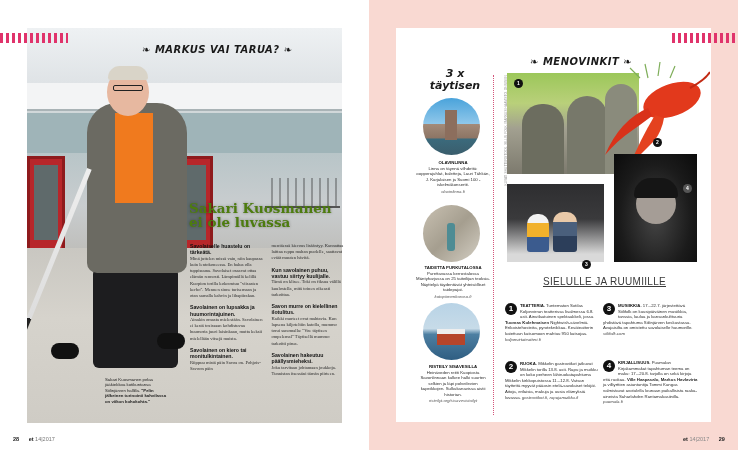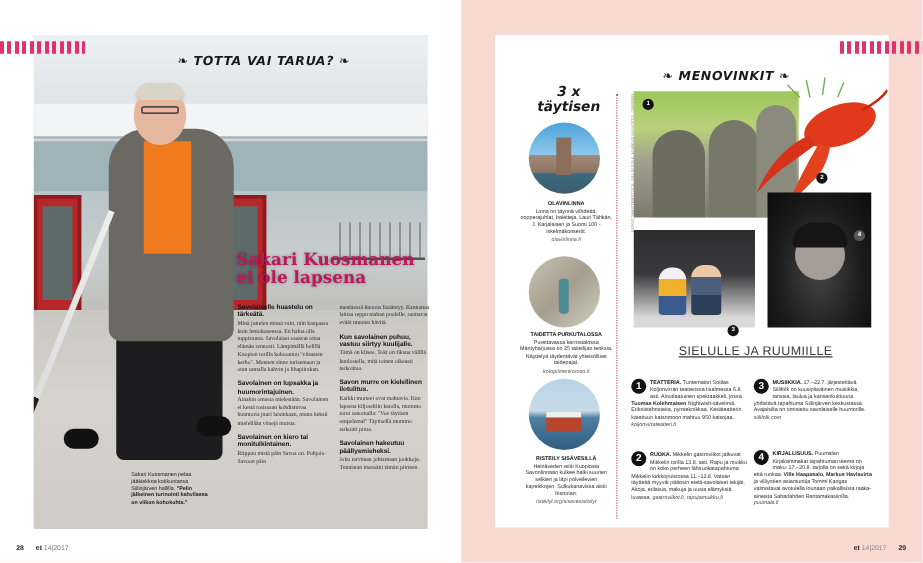--- a/index.html
+++ b/index.html
@@ -28,21 +28,21 @@
   .bikes { position: absolute; left: 238px; top: 150px; width: 75px; height: 30px; border-bottom: 2px solid #555; background: repeating-linear-gradient(90deg, transparent 0 6px, rgba(40,40,40,.35) 6px 8px); }
 
   .stripe-deco { position: absolute; height: 10px; background: repeating-linear-gradient(90deg, #e0336b 0 3px, transparent 3px 6px); }
   .stripe-left { left: 0; top: 33px; width: 68px; }
   .stripe-right { left: 672px; top: 33px; width: 66px; }
 
   .kicker { position: absolute; font-family: "DejaVu Sans", sans-serif; font-weight: bold; font-style: italic; color: #1a1a1a; font-size: 10px; letter-spacing: 0.5px; }
   .kicker-left { left: 142px; top: 44px; }
   .kicker-right { left: 530px; top: 45px; margin-top: 11px; }
 
-  .headline { position: absolute; left: 189px; top: 201px; width: 160px; font-family: "DejaVu Serif", serif; font-weight: bold; color: #be185d; font-size: 13.5px; line-height: 14px; text-shadow: 0 0 3px rgba(0,0,0,.35); }
+  .headline { position: absolute; left: 189px; top: 201px; width: 160px; font-family: "DejaVu Serif", serif; font-weight: bold; color: #4d7c0f; font-size: 13.5px; line-height: 14px; text-shadow: 0 0 3px rgba(0,0,0,.35); }
 
   .article-cols { position: absolute; left: 190px; top: 243px; width: 155px; display: flex; gap: 8px; }
   .col { width: 74px; font-family: "Liberation Serif", serif; font-size: 4.6px; line-height: 6.2px; color: #2a2a2a; }
   .col .sub { font-family: "Liberation Sans", sans-serif; font-weight: bold; font-size: 5.2px; line-height: 6.4px; color: #111; margin-top: 5px; }
   .col .sub:first-child { margin-top: 0; }
   .col p { margin-bottom: 1px; }
 
   .caption { position: absolute; left: 105px; top: 377px; width: 62px; font-size: 4.3px; line-height: 5.4px; color: #1c1c1c; }
   .caption .quote { font-weight: bold; }
 
@@ -124,26 +124,26 @@
     <div class="person-head"></div>
     <div class="person-hair"></div>
     <div class="person-glasses"></div>
     <div class="shoe-l"></div>
     <div class="shoe-r"></div>
     <div class="stick"></div>
   </div>
 
   <div class="stripe-deco stripe-left"></div>
   <div class="kicker kicker-left">
-    <span>❧ </span><span>TOTTA VAI TARUA?</span><span> ❧</span>
+    <span>❧ </span><span>MARKUS VAI TARUA?</span><span> ❧</span>
   </div>
 
   <div class="headline">
     <div>Sakari Kuosmanen</div>
-    <div>ei ole lapsena</div>
+    <div>ei ole luvassa</div>
   </div>
 
   <div class="article-cols">
     <div class="col">
       <div class="sub">Savolaiselle huastelu on tärkeätä.</div>
       <p>Minä juttelen missä vain, niin kaupassa kuin lentokoneessa. En halua olla tuppisuuna. Savolaiset osaavat ottaa elämän rennosti. Lämpimällä kelillä Kuopion torilla kokoontuu "viisasten kerho". Mennen sinne turisemaan ja otan samalla kahvin ja lihapiirakan.</p>
       <div class="sub">Savolainen on lupsakka ja huumorintajuinen.</div>
       <p>Ainakin omasta mielestään. Savolainen ei kestä tosissaan kohdistuvaa huumoria juuri laisinkaan, mutta keksii mielellään vitsejä muista.</p>
       <div class="sub">Savolainen on kiero tai monitulkintainen.</div>
       <p>Riippuu mistä päin Savoa on. Pohjois-Savoon päin</p>

